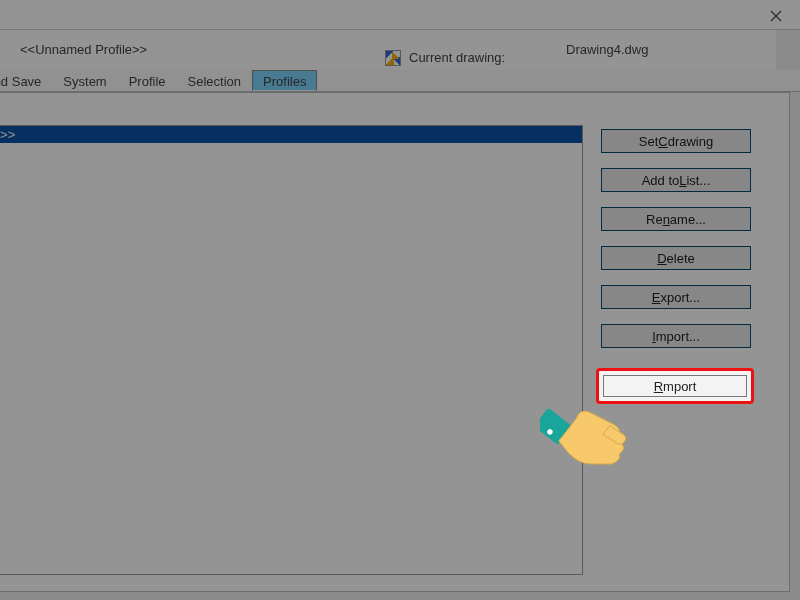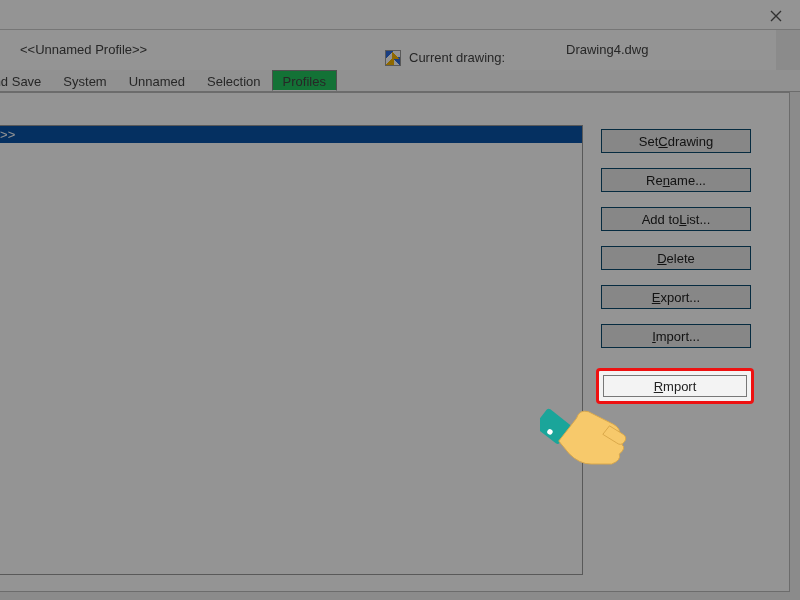--- a/index.html
+++ b/index.html
@@ -51,21 +51,21 @@
   }
   .tab {
     padding: 3px 10px 3px 10px;
     border: 1px solid transparent;
     border-bottom: none;
     white-space: nowrap;
   }
   .tab.active {
     border: 1px solid #888;
     border-bottom: 1px solid #fafafa;
-    background: #22c55e;
+    background: #7dd3fc;
   }
 
   .content {
     position: absolute; left: -30px; top: 92px; width: 820px; height: 500px;
     background: #fff; border: 1px solid #bbb;
   }
   .list {
     position: absolute; left: 12px; top: 32px; width: 600px; height: 450px;
     background: #fff; border: 1px solid #999;
   }
@@ -120,45 +120,45 @@
   <span class="current-mid">
     <span class="dwg-icon"></span>
     <span>Current drawing:</span>
   </span>
   <span class="current-file">Drawing4.dwg</span>
 </div>
 
 <div class="tabs">
   <div class="tab">Open and Save</div>
   <div class="tab">System</div>
-  <div class="tab">Unnamed</div>
+  <div class="tab">Profile</div>
   <div class="tab">Selection</div>
   <div class="tab active">Profiles</div>
 </div>
 
 <div class="content">
   <div class="list">
     <div class="list-item">le&gt;&gt;</div>
   </div>
 
   <div class="btncol">
     <div class="winbtn">
       <span>Set </span>
         <span class="ul">C</span>
         <span>drawing</span>
     </div>
     <div class="winbtn">
+      <span>Add to </span>
+        <span class="ul">L</span>
+        <span>ist...</span>
+    </div>
+    <div class="winbtn">
       <span>Re</span>
         <span class="ul">n</span>
         <span>ame...</span>
-    </div>
-    <div class="winbtn">
-      <span>Add to </span>
-        <span class="ul">L</span>
-        <span>ist...</span>
     </div>
     <div class="winbtn">
       <span></span>
         <span class="ul">D</span>
         <span>elete</span>
     </div>
     <div class="winbtn">
       <span></span>
         <span class="ul">E</span>
         <span>xport...</span>

